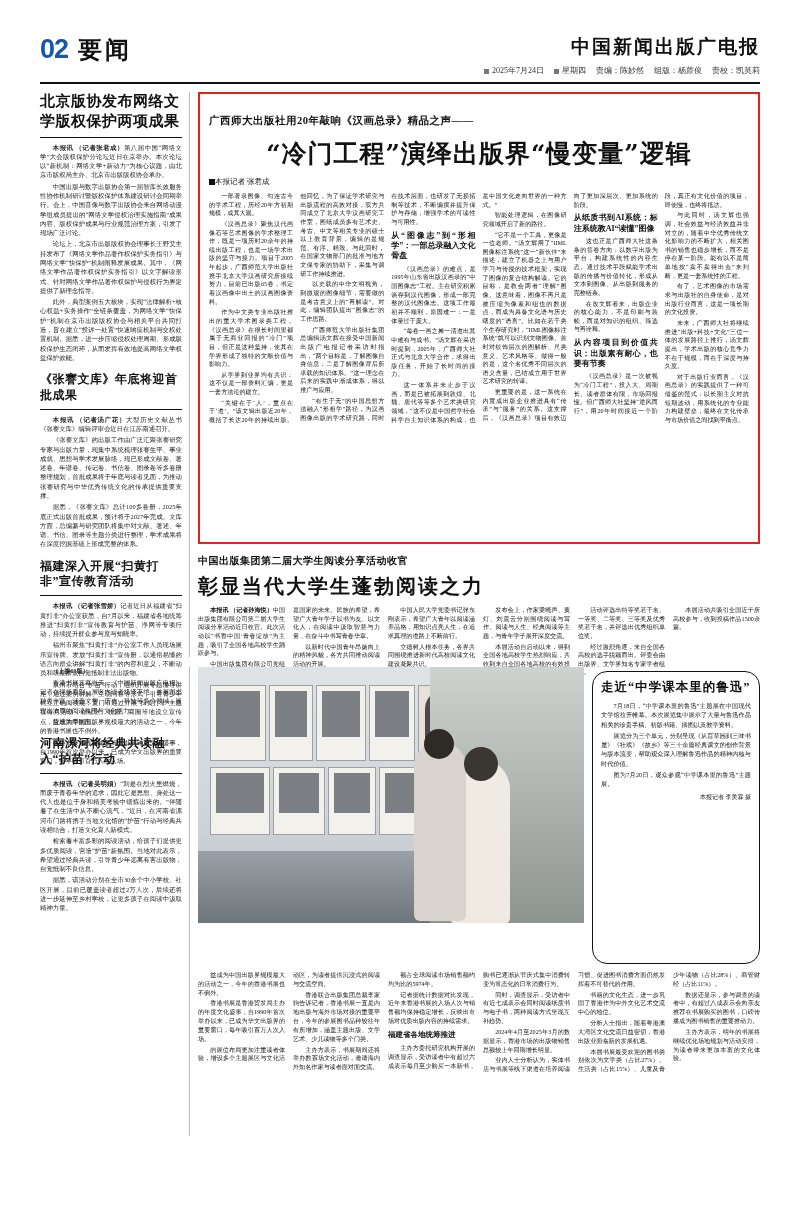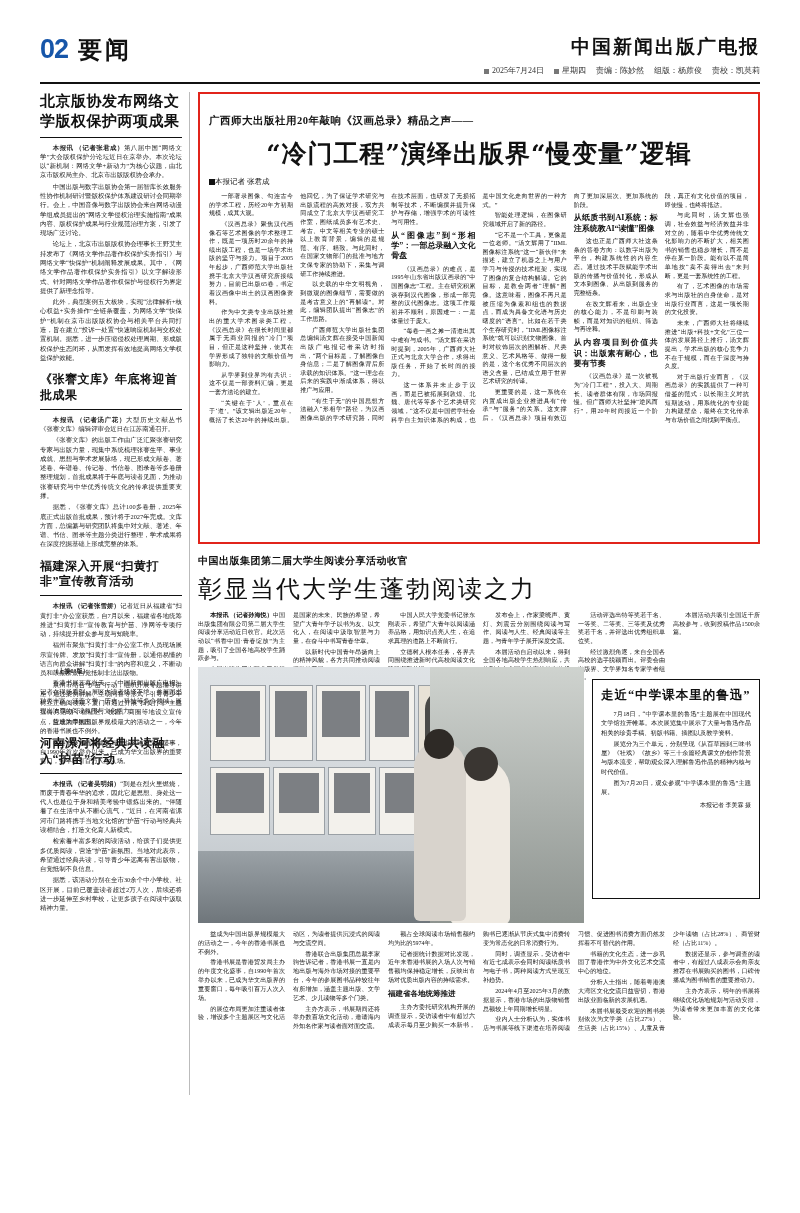--- a/index.html
+++ b/index.html
@@ -34,21 +34,21 @@
   .headline{font-size:25px;font-weight:bold;text-align:center;letter-spacing:1px;margin:9px 0 7px 0;font-family:"DejaVu Serif",serif;}
   .byline{font-size:7.5px;display:flex;align-items:center;margin-bottom:5px;}
   .byline .bar{display:inline-block;width:6px;height:6px;background:#111;}
   .feature-cols{column-count:6;column-gap:7px;column-rule:none;font-size:6.1px;line-height:1.42;text-align:justify;height:370px;}
   .feature-cols p{margin:0 0 2px 0;text-indent:2em;}
   .sub{font-weight:bold;font-size:8px;line-height:1.3;margin:4px 0 3px 0;break-inside:avoid;text-indent:0;}
 
   
   .feature2{position:absolute;left:0;right:0;top:462px;}
   .f2-kicker{font-size:10px;font-weight:bold;letter-spacing:.5px;color:#111;}
-  .f2-head{font-size:24px;font-weight:normal;letter-spacing:2px;margin:5px 0 6px 0;font-family:"DejaVu Serif",serif;}
+  .f2-head{font-size:20px;font-weight:bold;letter-spacing:2px;margin:5px 0 6px 0;font-family:"DejaVu Serif",serif;}
   .f2-cols{column-count:6;column-gap:8px;font-size:6.1px;line-height:1.42;text-align:justify;height:88px;}
   .f2-cols p{margin:0 0 2px 0;text-indent:2em;}
 
   
   .lower{display:flex;gap:8px;margin-top:10px;}
   .lower .lcol{width:150px;border-right:1px solid #bbb;padding-right:7px;box-sizing:border-box;}
   .lower .rcol{flex:1;}
 
   .photo{position:relative;width:100%;height:256px;background:#2b2f33;overflow:hidden;}
   .photo .wall{position:absolute;left:0;top:0;width:60%;height:100%;background:linear-gradient(180deg,#dfe3e6 0%,#cfd4d8 60%,#b9bfc4 100%);}
@@ -250,21 +250,21 @@
             <div style="position:absolute;left:0;bottom:0;width:62%;height:28%;background:linear-gradient(180deg,#9aa1a6,#6f767b);"></div>
             <div style="position:absolute;right:0;top:0;width:40%;height:100%;background:linear-gradient(180deg,#cfd3cf,#8e9490);"></div>
             <div class="person" style="right:74px;top:92px;width:60px;height:165px;background:#efeae2;border-radius:30px 30px 6px 6px;"></div>
             <div class="person" style="right:118px;top:74px;width:52px;height:180px;background:#d8d3cc;border-radius:26px 26px 6px 6px;"></div>
             <div style="position:absolute;right:86px;top:80px;width:34px;height:34px;border-radius:50%;background:#3a3632;"></div>
             <div style="position:absolute;right:130px;top:62px;width:30px;height:30px;border-radius:50%;background:#2e2a26;"></div>
           </div>
         </div>
 
         <div style="width:168px;">
-          <div class="lu-box" style="margin-top:12px;height:220px;box-sizing:border-box;">
+          <div class="lu-box" style="margin-top:4px;height:293px;box-sizing:border-box;border-radius:15px;">
             <div class="lu-title">走近“中学课本里的鲁迅”</div>
             <div class="lu-body">
               <p>7月18日，“中学课本里的鲁迅”主题展在中国现代文学馆拉开帷幕。本次展览集中展示了大量与鲁迅作品相关的珍贵手稿、初版书籍、插图以及教学资料。</p>
               <p>展览分为三个单元，分别呈现《从百草园到三味书屋》《社戏》《故乡》等三十余篇经典课文的创作背景与版本流变，帮助观众深入理解鲁迅作品的精神内核与时代价值。</p>
               <p>图为7月20日，观众参观“中学课本里的鲁迅”主题展。</p>
             </div>
             <div class="lu-sign">本报记者 李美霖 摄</div>
           </div>
         </div>
       </div>

